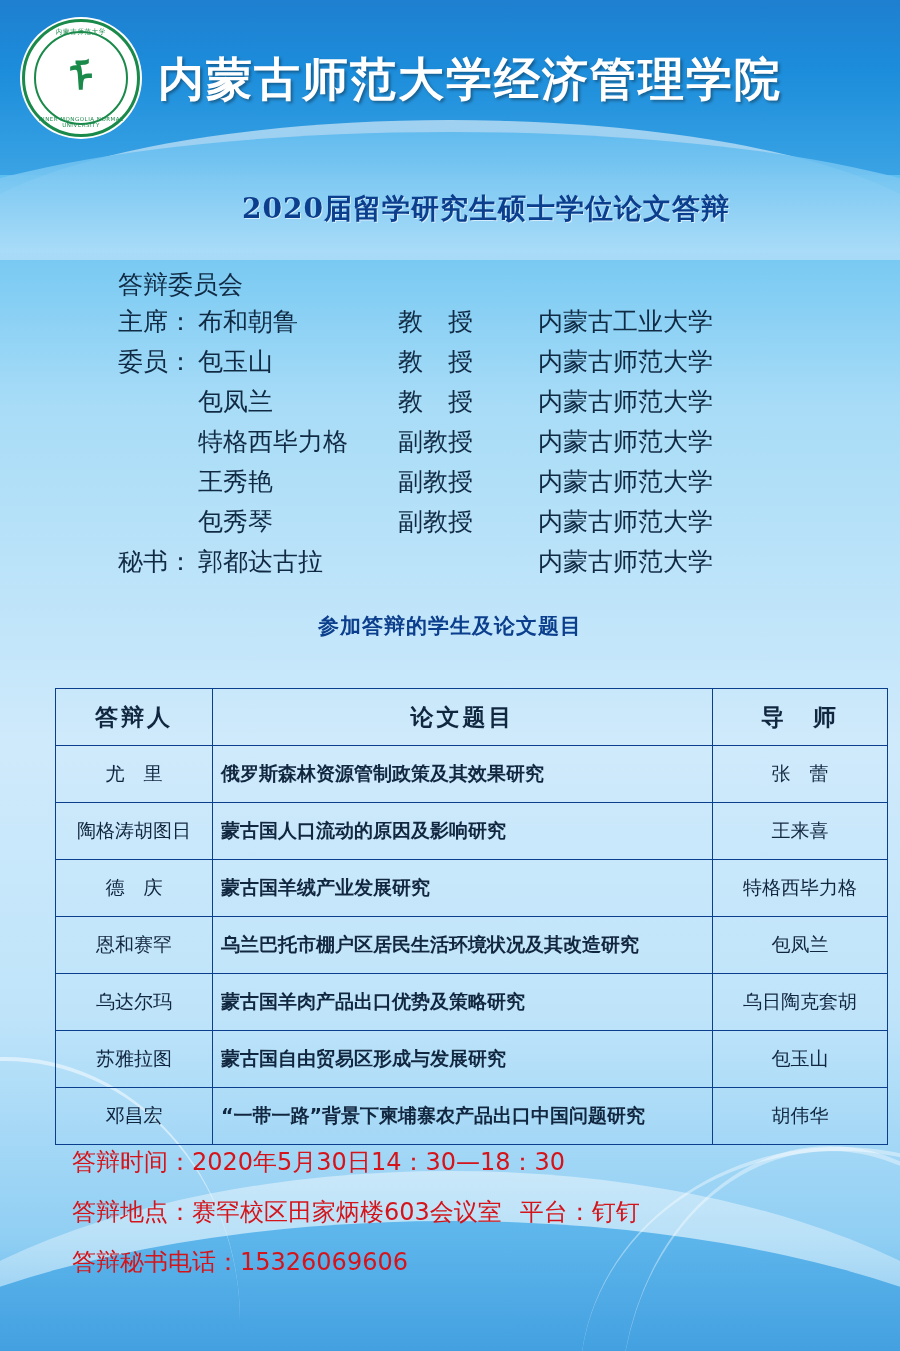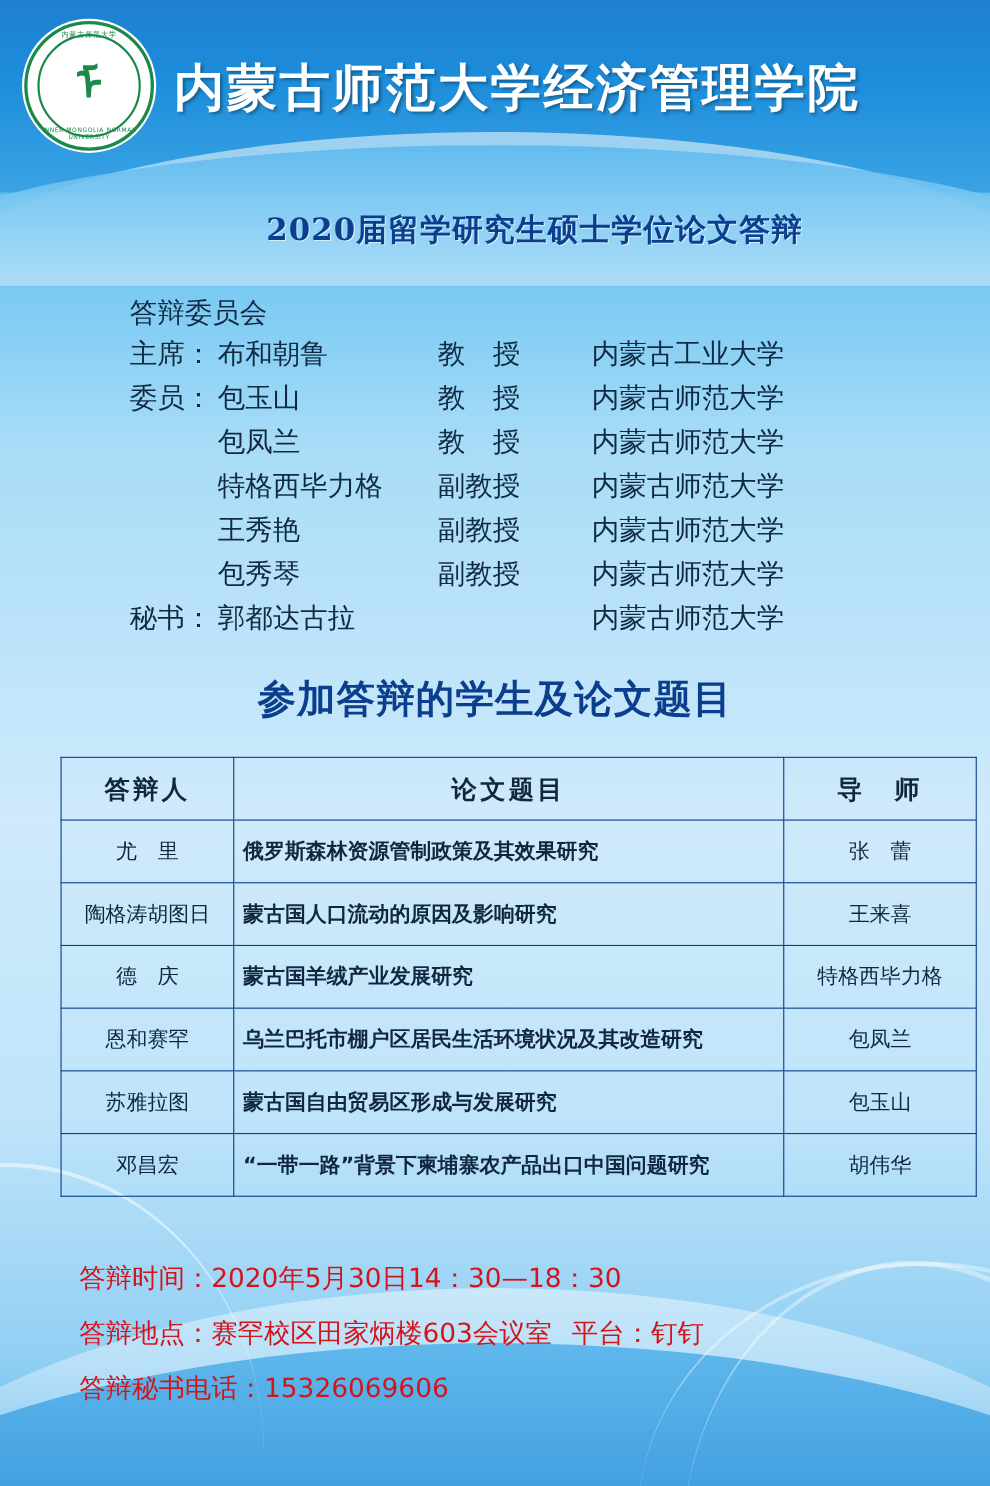--- a/index.html
+++ b/index.html
@@ -199,21 +199,21 @@
   .c-org {
     flex: 1 1 auto;
   }
 
   
   .section-title {
     position: absolute;
     top: 612px; left: 0;
     width: 900px;
     text-align: center;
-    font-size: 35px;
+    font-size: 21px;
     font-weight: bold;
     color: #0b3e8c;
     font-family: "DejaVu Serif", "Liberation Serif", serif;
     z-index: 5;
     letter-spacing: 1px;
   }
 
   
   .table-wrap {
     position: absolute;
@@ -361,20 +361,25 @@
           <td class="col-name">德　庆</td>
           <td class="col-topic">蒙古国羊绒产业发展研究</td>
           <td class="col-advisor">特格西毕力格</td>
         </tr>
         <tr>
           <td class="col-name">恩和赛罕</td>
           <td class="col-topic">乌兰巴托市棚户区居民生活环境状况及其改造研究</td>
           <td class="col-advisor">包凤兰</td>
         </tr>
         <tr>
+          <td class="col-name">乌达尔玛</td>
+          <td class="col-topic">蒙古国羊肉产品出口优势及策略研究</td>
+          <td class="col-advisor">乌日陶克套胡</td>
+        </tr>
+        <tr>
           <td class="col-name">苏雅拉图</td>
           <td class="col-topic">蒙古国自由贸易区形成与发展研究</td>
           <td class="col-advisor">包玉山</td>
         </tr>
         <tr>
           <td class="col-name">邓昌宏</td>
           <td class="col-topic">“一带一路”背景下柬埔寨农产品出口中国问题研究</td>
           <td class="col-advisor">胡伟华</td>
         </tr>
       </tbody>

